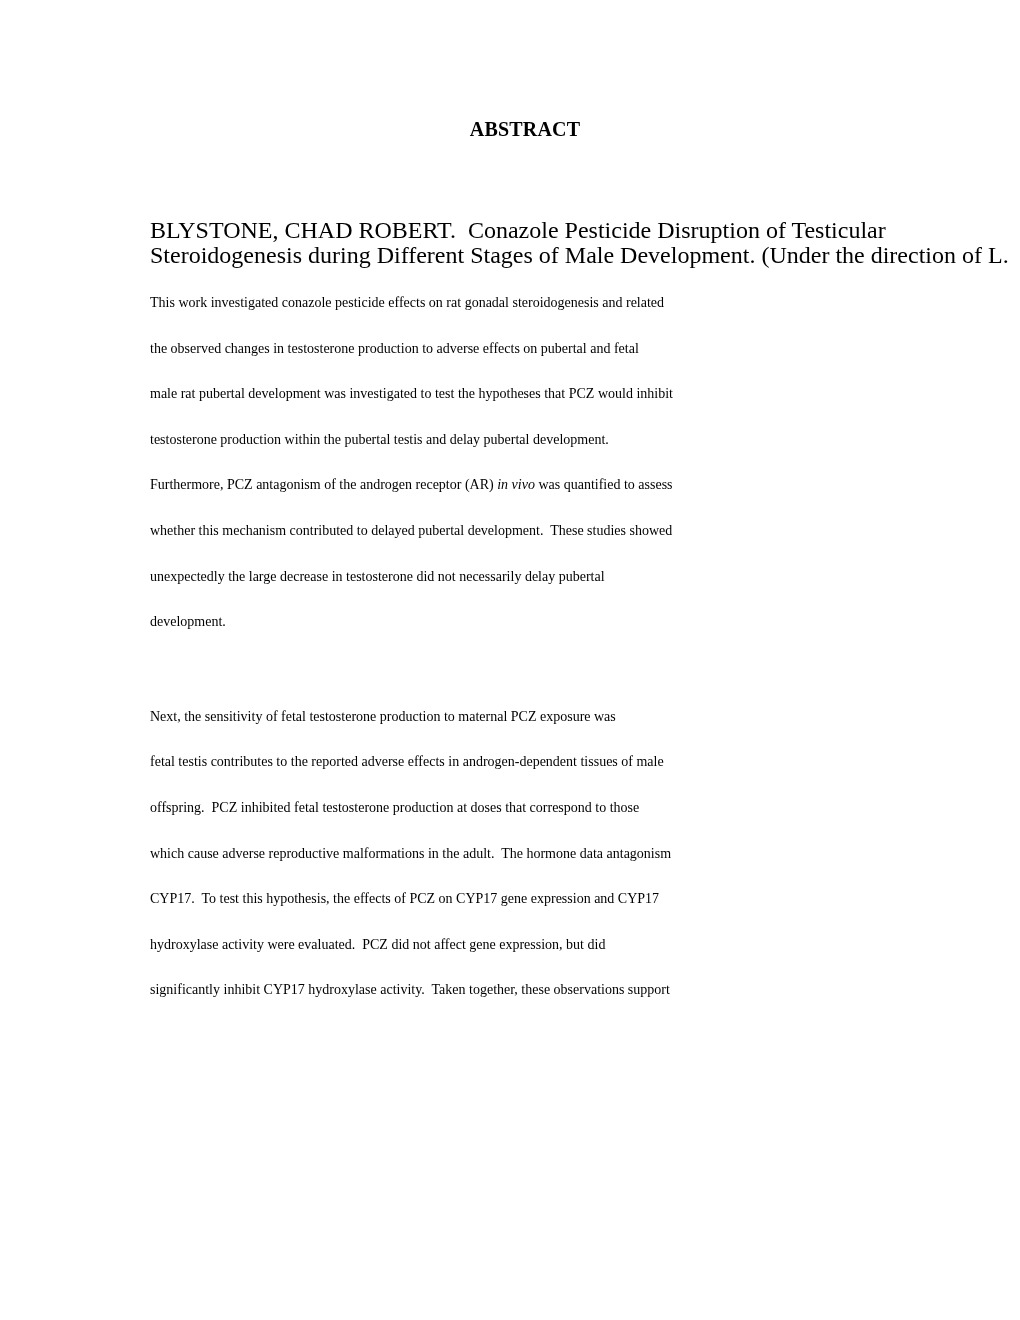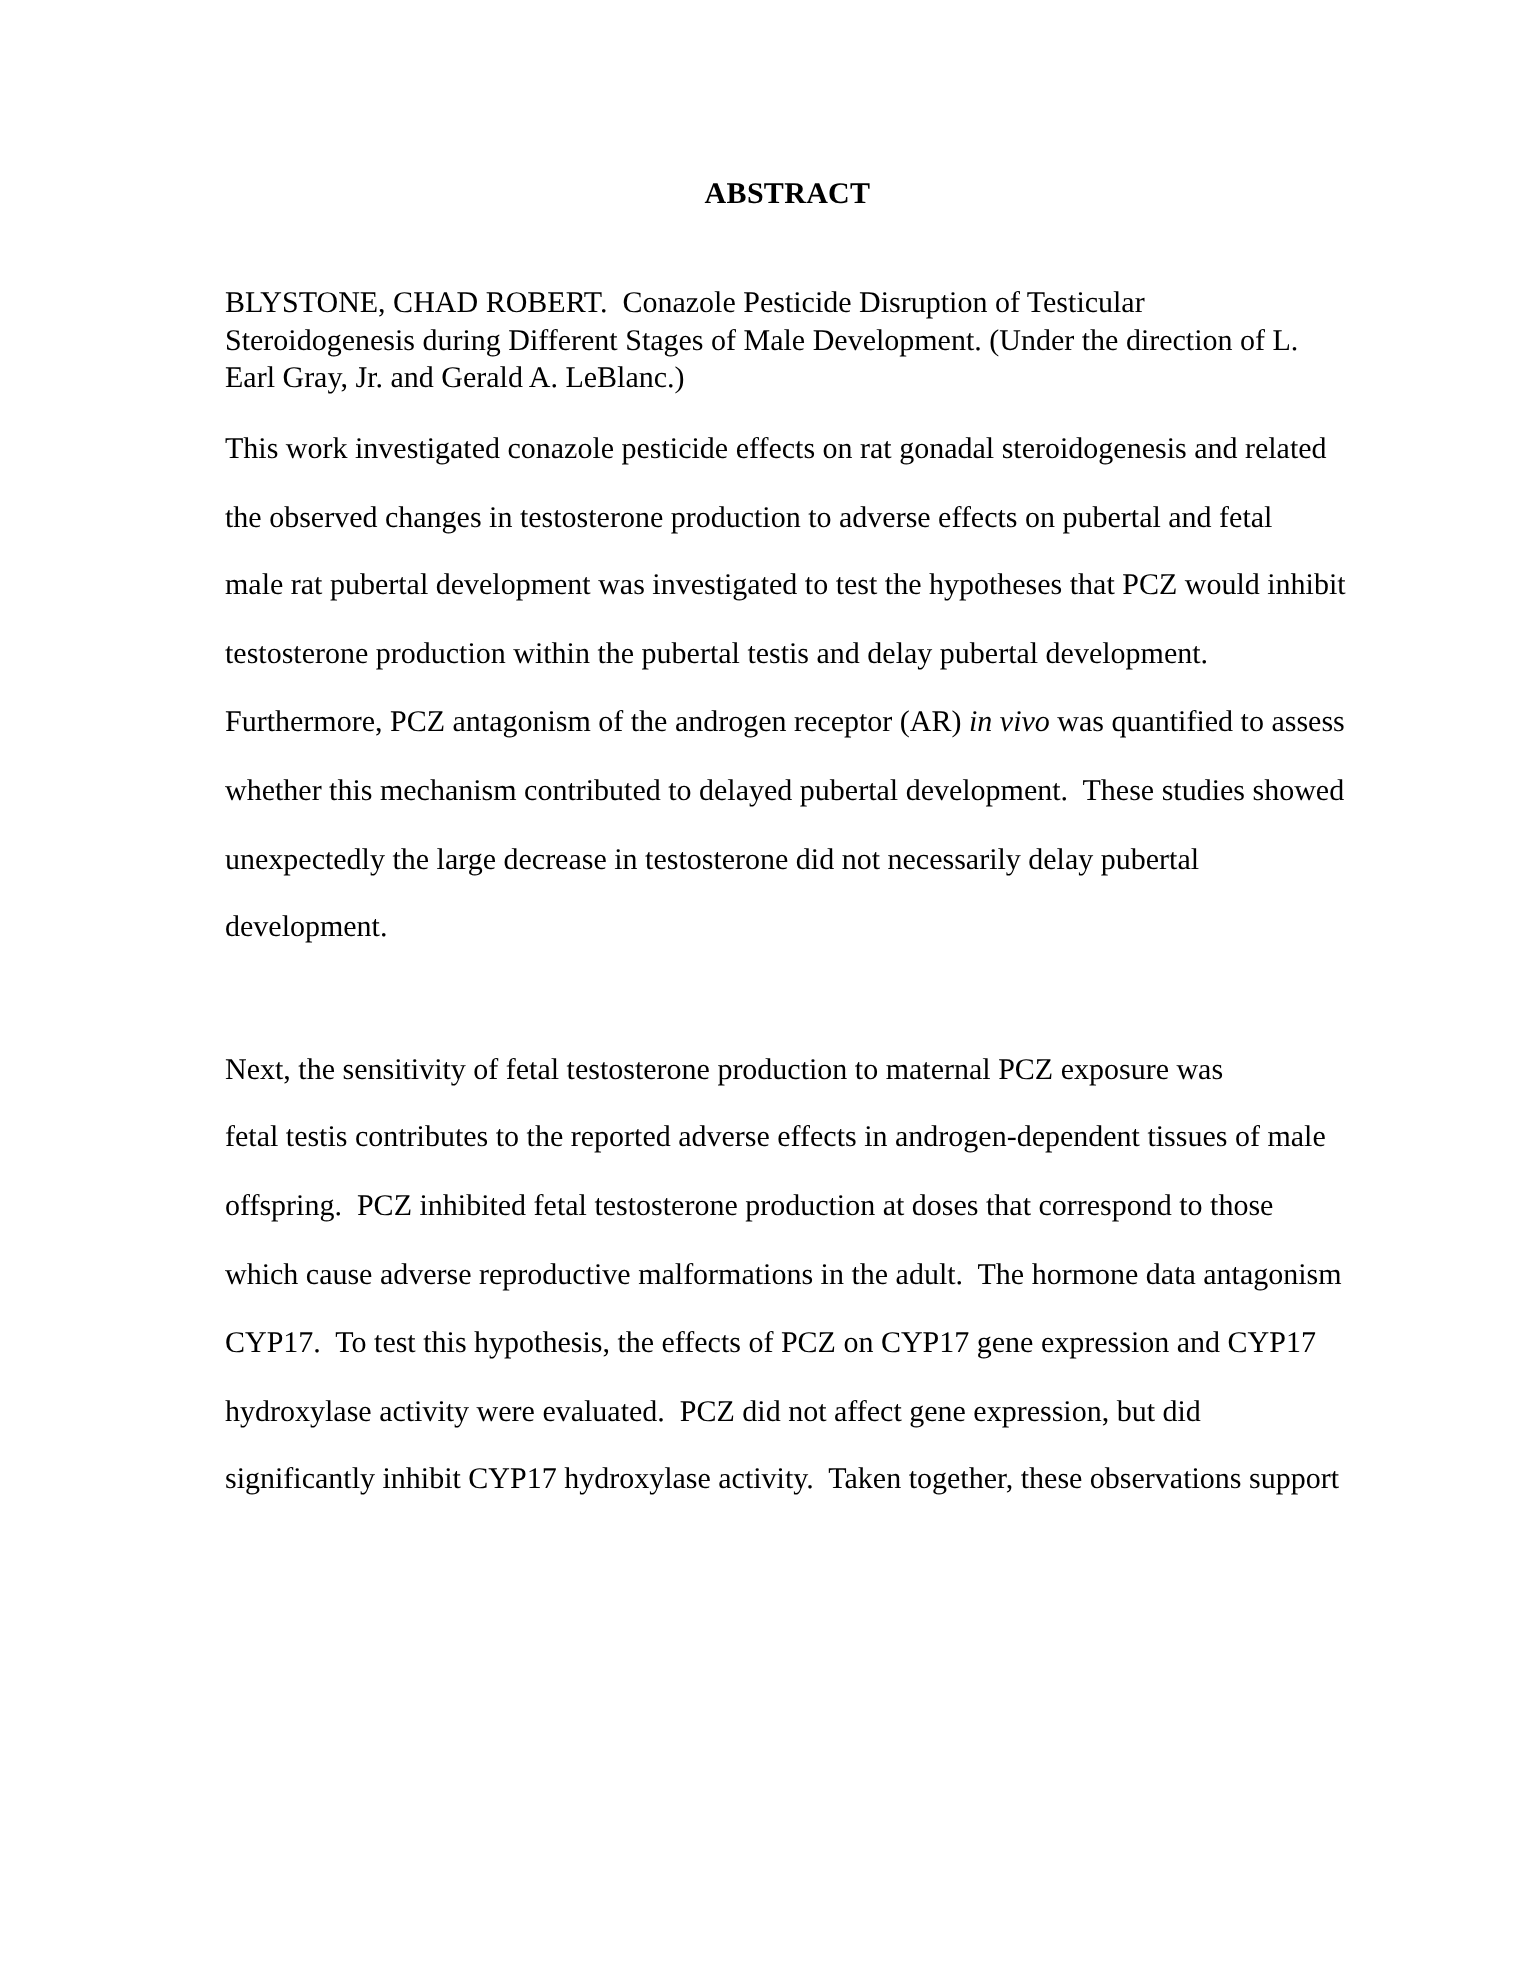--- a/index.html
+++ b/index.html
@@ -22,47 +22,46 @@
   }
   .title {
     margin: 0;
     font-size: 20px;
     line-height: 26px;
     font-weight: bold;
     text-align: center;
     letter-spacing: 0.2px;
   }
   .citation {
-    margin: 48px 0 0 0;
-    font-size: 20px;
+    margin: 76px 0 0 0;
+    font-size: 24px;
     line-height: 25px;
   }
   .para {
-    font-size: 20px;
+    font-size: 14px;
     line-height: 45.6px;
   }
   .para-1 { margin-top: 12px; }
   .para-2 { margin-top: 49px; }
   .line {
     white-space: pre;
   }
   .italic {
     font-style: italic;
   }
 </style>
 </head>
 <body>
 
 <div class="page">
   <h1 class="title">ABSTRACT</h1>
 
   <div class="citation">
       <div class="line"><span>BLYSTONE, CHAD ROBERT.  Conazole Pesticide Disruption of Testicular</span></div>
       <div class="line"><span>Steroidogenesis during Different Stages of Male Development. (Under the direction of L.</span></div>
-      <div class="line"><span>Earl Gray, Jr. and Gerald A. LeBlanc.)</span></div>
     </div>
 
   <div class="para para-1">
       <div class="line"><span>This work investigated conazole pesticide effects on rat gonadal steroidogenesis and related</span></div>
       <div class="line"><span>the observed changes in testosterone production to adverse effects on pubertal and fetal</span></div>
       <div class="line"><span>male rat pubertal development was investigated to test the hypotheses that PCZ would inhibit</span></div>
       <div class="line"><span>testosterone production within the pubertal testis and delay pubertal development.</span></div>
       <div class="line"><span>Furthermore, PCZ antagonism of the androgen receptor (AR) </span><span class="italic">in vivo</span><span> was quantified to assess</span></div>
       <div class="line"><span>whether this mechanism contributed to delayed pubertal development.  These studies showed</span></div>
       <div class="line"><span>unexpectedly the large decrease in testosterone did not necessarily delay pubertal</span></div>

